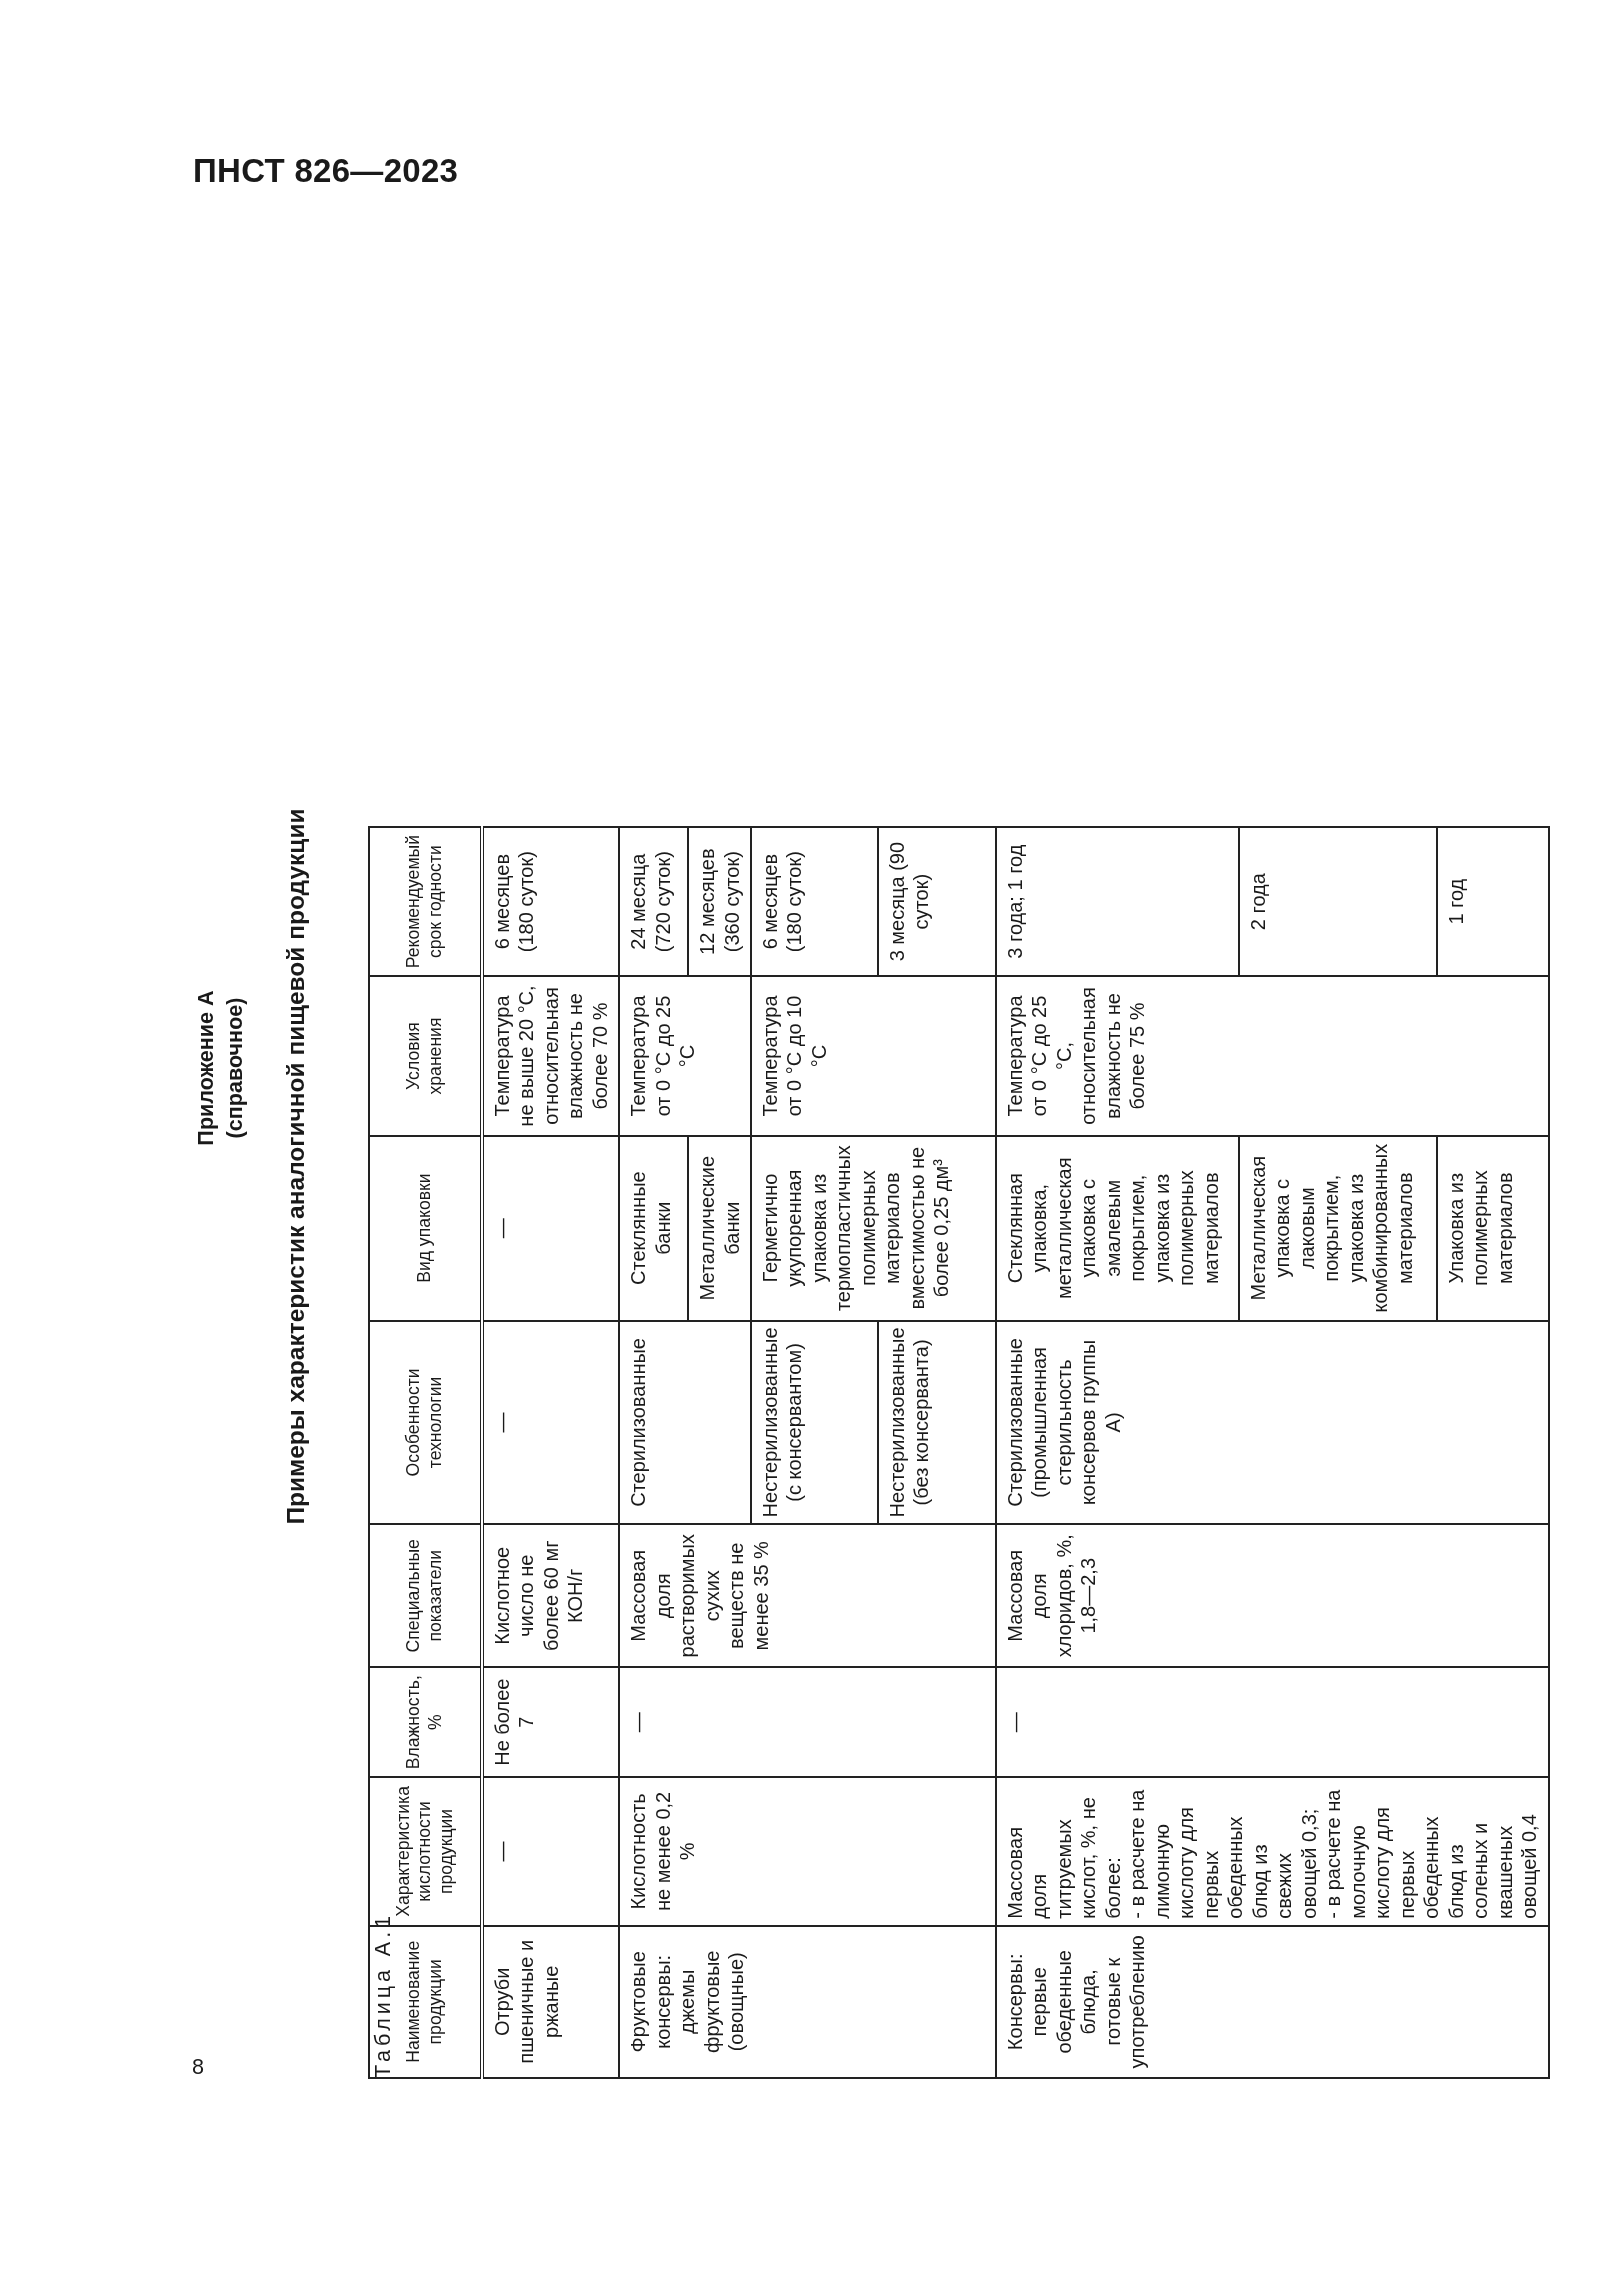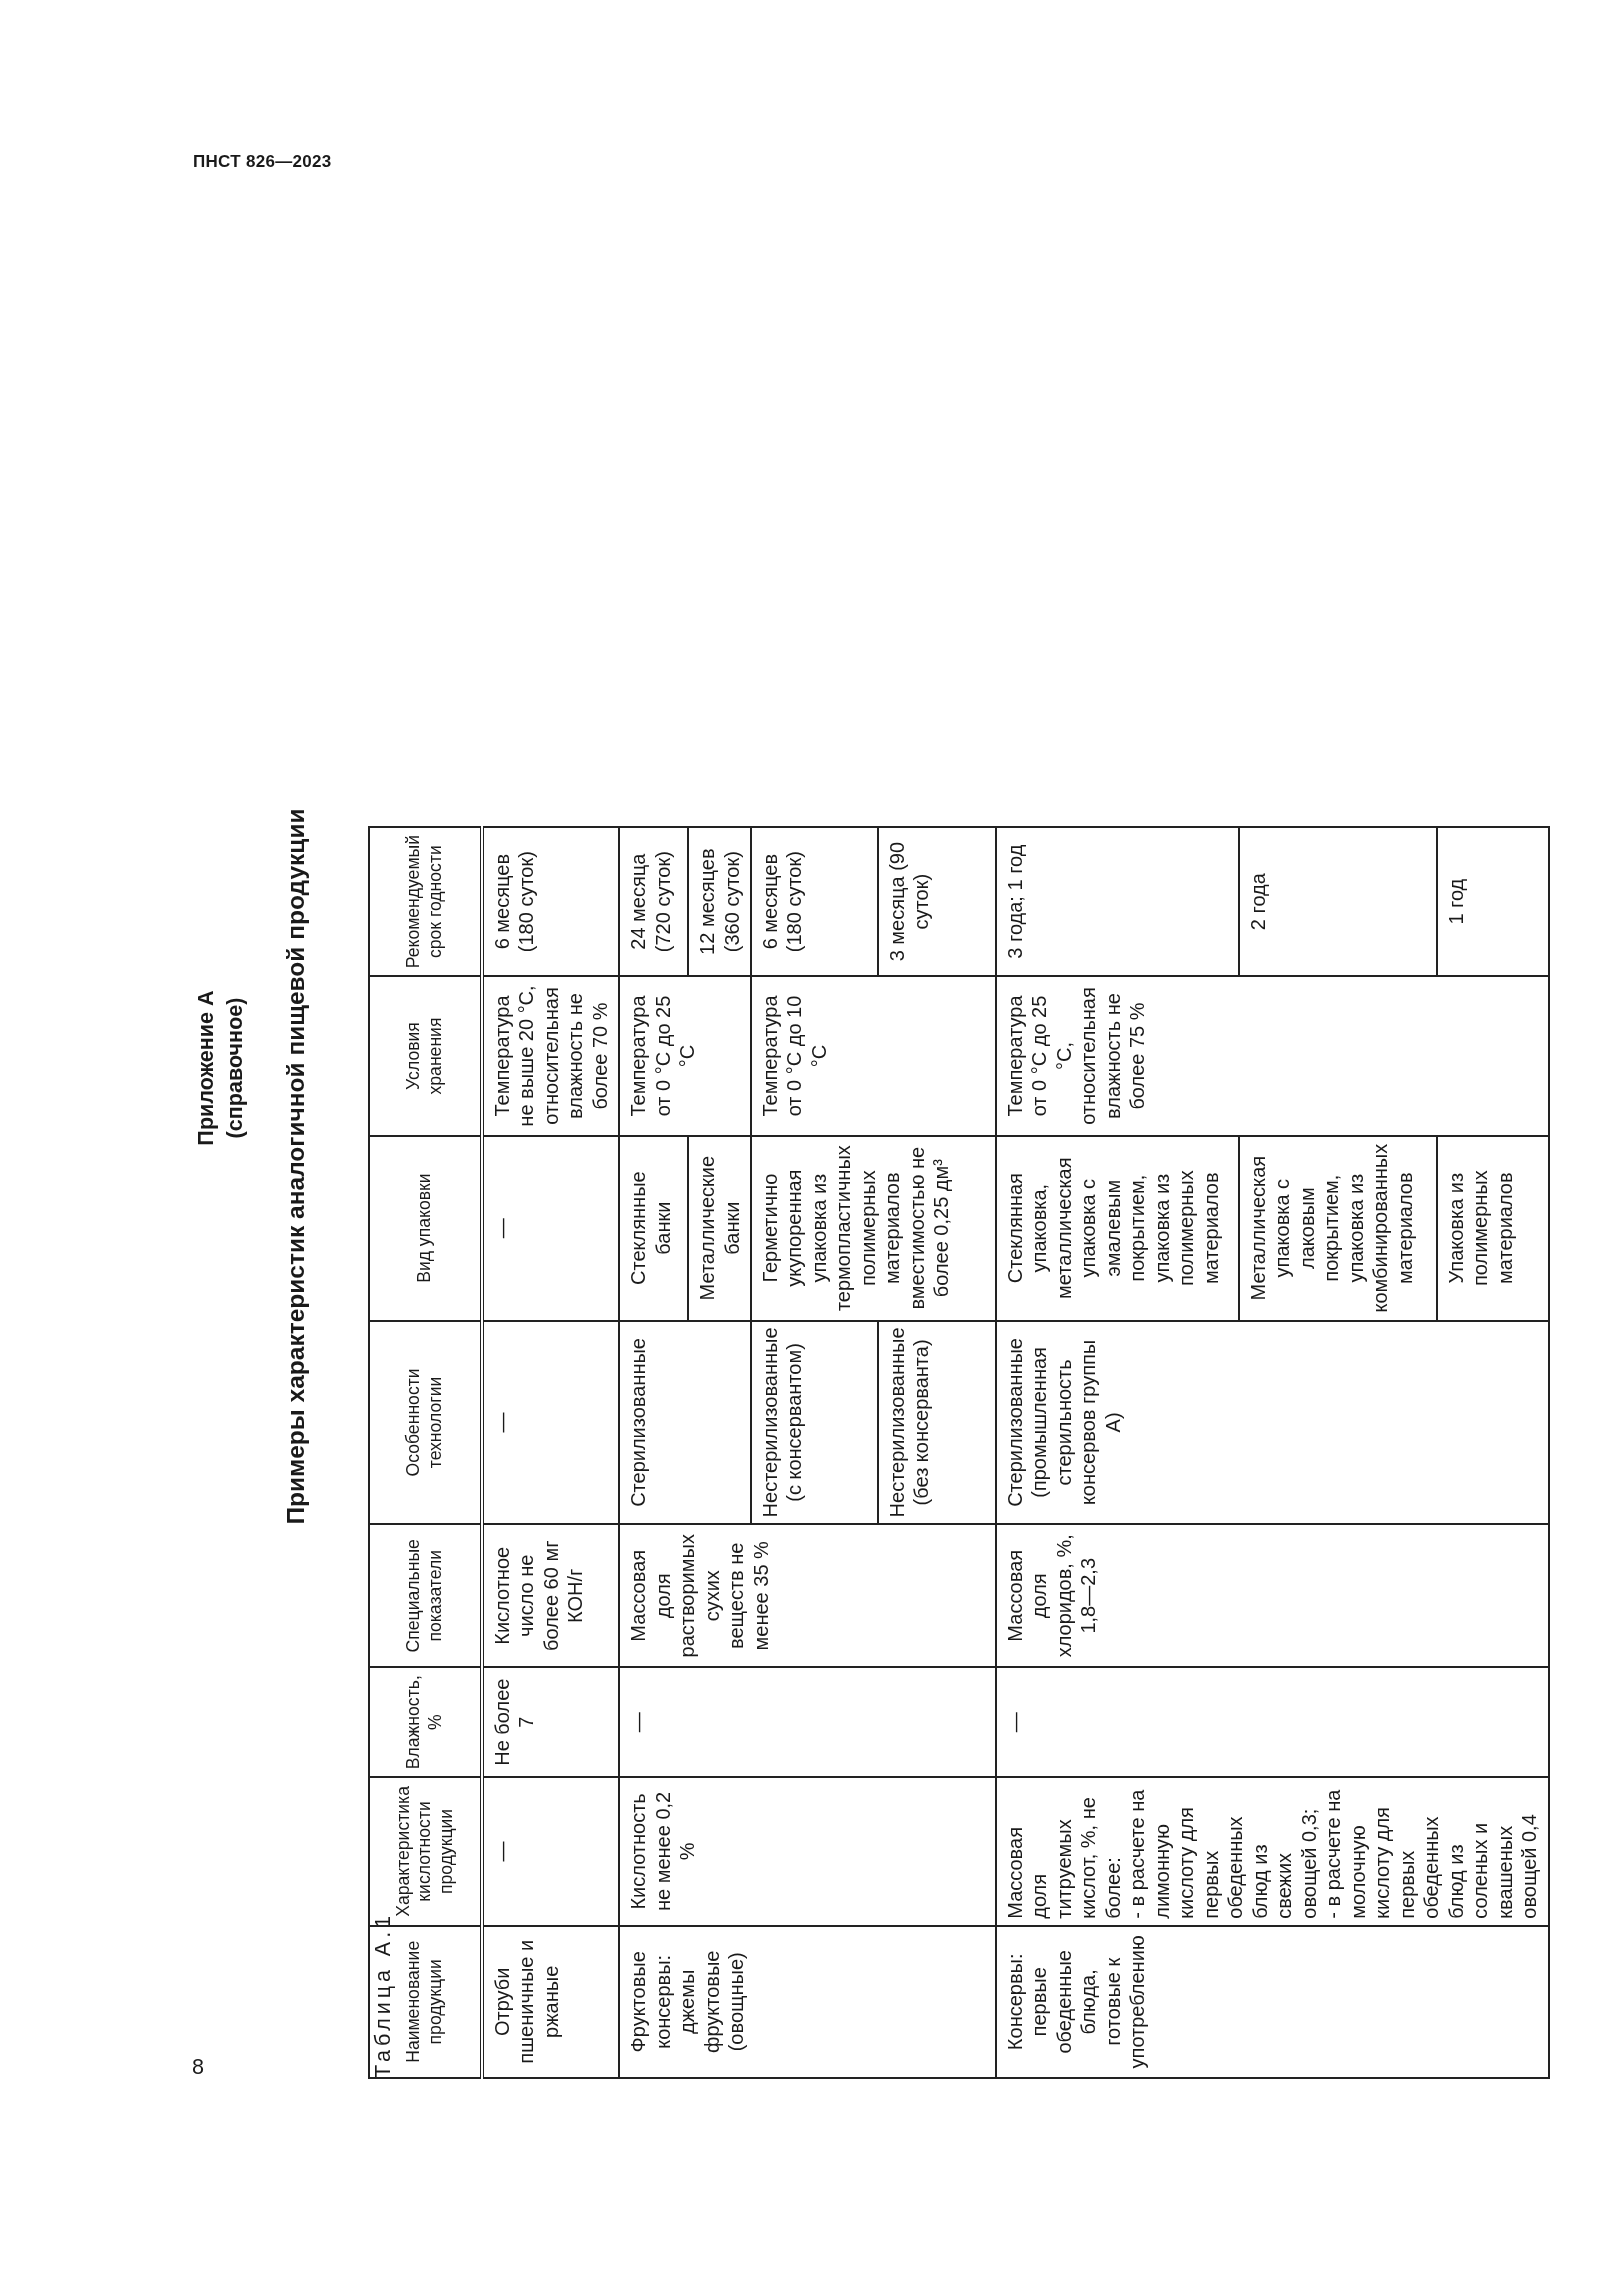--- a/index.html
+++ b/index.html
@@ -1,18 +1,18 @@
 <!DOCTYPE html>
 <html><head>
 <meta charset="utf-8">
 <style>
   html, body { margin: 0; padding: 0; background: #ffffff; }
   body { width: 1621px; height: 2293px; position: relative; overflow: hidden;
          font-family: "Liberation Sans", sans-serif; color: #1a1a1a; }
-  .doc-code { position: absolute; left: 193px; top: 152px; font-weight: bold; font-size: 17px; letter-spacing: 0.3px; }
+  .doc-code { position: absolute; left: 193px; top: 152px; font-weight: bold; font-size: 33px; letter-spacing: 0.3px; }
   .page-num { position: absolute; left: 192px; top: 2054px; font-size: 21.6px; }
   .rot { position: absolute; transform-origin: 0 0; transform: rotate(-90deg); white-space: nowrap; }
   .annex { left: 191px; top: 1225px; font-family: "Liberation Sans", sans-serif; font-weight: bold; font-size: 21.6px; text-align: center; width: 314px; line-height: 29px; font-stretch: condensed; }
   .annex div { white-space: nowrap; }
   .title { left: 282px; top: 1598px; font-weight: bold; font-size: 24.5px; width: 863px; text-align: center; }
   .tablabel { left: 370px; top: 2078px; font-size: 21.6px; letter-spacing: 3.9px; }
   .tablewrap { position: absolute; left: 368px; top: 2079px; transform-origin: 0 0; transform: rotate(-90deg); }
   table { border-collapse: collapse; table-layout: fixed; font-size: 20px; line-height: 24.5px; }
   td, th { border: 2px solid #222; vertical-align: top; text-align: center; padding: 5.9px 5.9px; font-weight: normal; }
   th { font-size: 17.6px; line-height: 21.6px; vertical-align: middle; padding-top: 9.8px; padding-bottom: 9.8px; }

